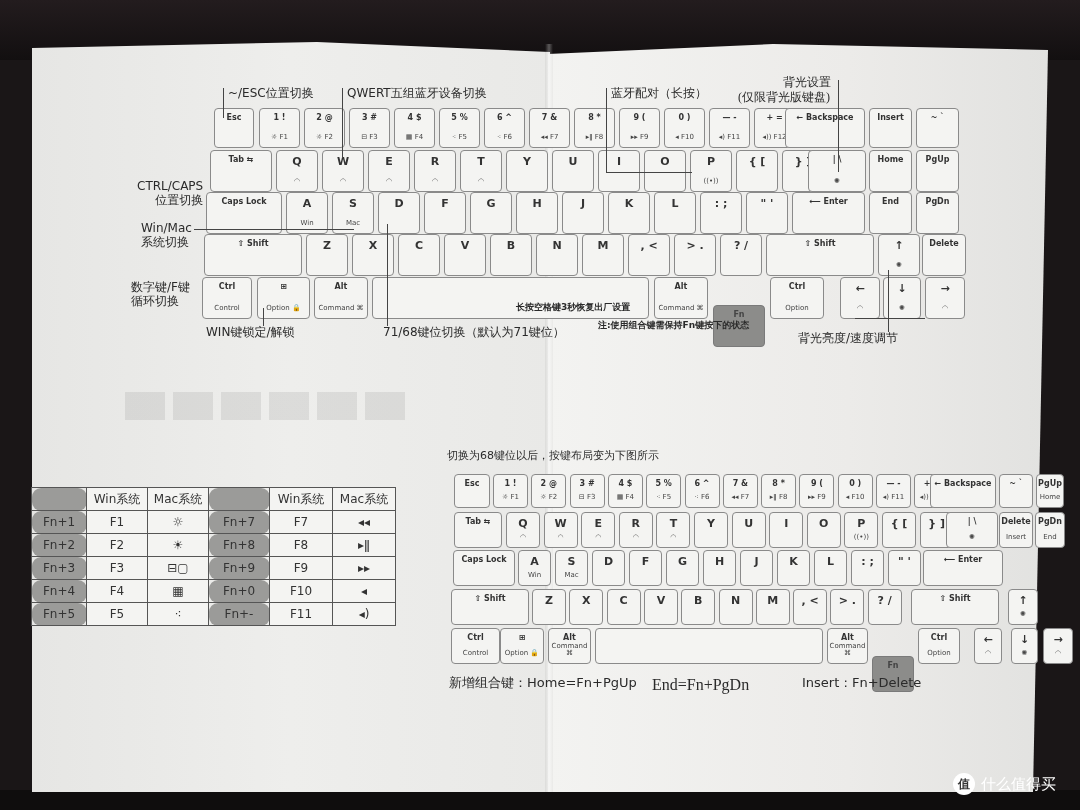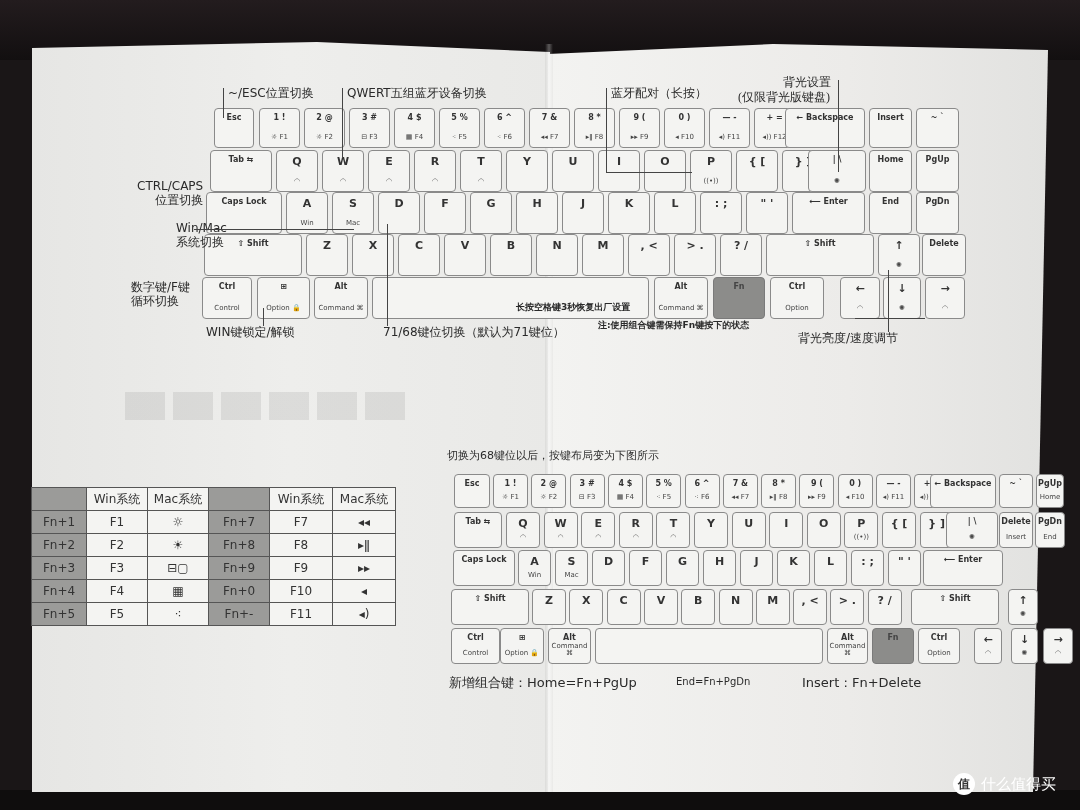--- a/index.html
+++ b/index.html
@@ -6,27 +6,27 @@
   body{width:1080px;height:810px;position:relative;overflow:hidden;background:#1a1617;font-family:"DejaVu Sans","Liberation Sans",sans-serif;}
   .bg-top{position:absolute;left:0;top:0;width:1080px;height:60px;background:linear-gradient(180deg,#231c1e,#120f10);}
   .bg-bottom{position:absolute;left:0;top:790px;width:1080px;height:20px;background:#0f0d0d;}
   .page-left{position:absolute;left:32px;top:42px;width:518px;height:750px;background:linear-gradient(90deg,#e6e6e4 0%,#eeeeec 50%,#e9e9e7 100%);clip-path:polygon(0 6px,55% 0,100% 10px,100% 100%,0 100%);}
   .page-right{position:absolute;left:548px;top:44px;width:500px;height:748px;background:linear-gradient(90deg,#f3f3f1 0%,#ecebe9 60%,#e2e2e0 100%);clip-path:polygon(0 10px,45% 0,100% 6px,97% 100%,0 100%);}
   .spine{position:absolute;left:545px;top:44px;width:8px;height:748px;background:linear-gradient(90deg,rgba(0,0,0,0.06),rgba(255,255,255,0.3),rgba(0,0,0,0.04));}
   .key{position:absolute;border:1px solid #8a8a8a;border-radius:4px;background:#f4f4f2;box-sizing:border-box;color:#333;font-size:8px;text-align:center;line-height:1;overflow:hidden;}
   .key .top{position:absolute;left:0;right:0;top:5px;font-weight:bold;}
   .key .big{font-size:11px;}
   .key .sub{position:absolute;left:0;right:0;bottom:6px;font-size:7px;color:#444;}
-  .key.fn{background:#8c8c8a;color:#444;border-color:#7a7a7a;}
+  .key.fn{background:#8c8c8a;color:#444;border-color:#7a7a7a;margin-top:28px;}
   .lbl{position:absolute;color:#2a2a2a;font-size:12px;white-space:nowrap;line-height:1.15;}
   .lbl.small{font-size:9px;font-weight:bold;}
   .line{position:absolute;background:#444;}
   table.fn-table{position:absolute;left:31px;top:487px;border-collapse:collapse;font-size:12px;color:#333;}
   table.fn-table td,table.fn-table th{border:1.5px solid #555;height:22px;text-align:center;font-weight:normal;padding:0;}
-  table.fn-table .g{background:#9b9b99;color:#333;}
+  table.fn-table .g{background:#9b9b99;color:#333;border-radius:9px;}
   table.fn-table .w{background:#f4f4f2;}
   .watermark{position:absolute;left:953px;top:773px;display:flex;align-items:center;gap:6px;color:#fff;font-size:15px;}
   .watermark .badge{width:22px;height:22px;border-radius:50%;background:#fff;color:#333;font-size:12px;font-weight:bold;display:flex;align-items:center;justify-content:center;}
   .ghost{position:absolute;left:125px;top:392px;width:280px;height:28px;opacity:0.12;background:repeating-linear-gradient(90deg,#555 0 40px,transparent 40px 48px);}
 </style>
 </head>
 <body>
 
 <div class="bg-top"></div>
 <div class="bg-bottom"></div>
@@ -326,21 +326,21 @@
 <div class="lbl" style="left:347px;top:87px;">QWERT五组蓝牙设备切换</div>
 <div class="line" style="left:342px;top:88px;width:1px;height:70px;"></div>
 <div class="lbl" style="left:611px;top:87px;">蓝牙配对（长按）</div>
 <div class="line" style="left:606px;top:88px;width:1px;height:84px;"></div>
 <div class="line" style="left:606px;top:172px;width:86px;height:1px;"></div>
 <div class="lbl" style="left:783px;top:76px;">背光设置</div>
 <div class="lbl" style="left:738px;top:91px;font-family:Liberation Serif, serif;">(仅限背光版键盘)</div>
 <div class="line" style="left:838px;top:80px;width:1px;height:92px;"></div>
 
 <div class="lbl" style="left:137px;top:180px;text-align:right;"><span>CTRL/CAPS</span><br><span>位置切换</span></div>
-<div class="lbl" style="left:141px;top:222px;margin-left:35px;"><span>Win/Mac</span><br><span>系统切换</span></div>
+<div class="lbl" style="left:141px;top:222px;"><span>Win/Mac</span><br><span>系统切换</span></div>
 <div class="line" style="left:194px;top:229px;width:160px;height:1px;"></div>
 <div class="lbl" style="left:131px;top:281px;"><span>数字键/F键</span><br><span>循环切换</span></div>
 <div class="lbl" style="left:206px;top:326px;">WIN键锁定/解锁</div>
 <div class="line" style="left:263px;top:308px;width:1px;height:18px;"></div>
 <div class="lbl" style="left:383px;top:326px;">71/68键位切换（默认为71键位）</div>
 <div class="line" style="left:387px;top:224px;width:1px;height:102px;"></div>
 <div class="lbl small" style="left:516px;top:302px;font-weight:bold;">长按空格键3秒恢复出厂设置</div>
 <div class="lbl small" style="left:598px;top:320px;">注:使用组合键需保持Fn键按下的状态</div>
 <div class="lbl" style="left:798px;top:332px;">背光亮度/速度调节</div>
 <div class="line" style="left:855px;top:318px;width:70px;height:1px;"></div>
@@ -672,19 +672,19 @@
     <div class="key" style="left: 1011px; top: 628px; width: 27px; height: 36px;">
       <span class="top big">↓</span>
       <span class="sub">✺</span>
     </div>
     <div class="key" style="left: 1043px; top: 628px; width: 30px; height: 36px;">
       <span class="top big">→</span>
       <span class="sub">◠</span>
     </div>
   </div>
 <div class="lbl" style="left:449px;top:676px;font-size:13px;">新增组合键：Home=Fn+PgUp</div>
-<div class="lbl" style="left:676px;top:676px;font-size:10px;">End=Fn+PgDn</div>
+<div class="lbl" style="left:652px;top:676px;font-size:16px;font-family:Liberation Serif, serif;">End=Fn+PgDn</div>
 <div class="lbl" style="left:802px;top:676px;font-size:13px;">Insert : Fn+Delete</div>
 
 <div class="watermark">
   <span class="badge">值</span>
   <span>什么值得买</span>
 </div>
 
 </body></html>

